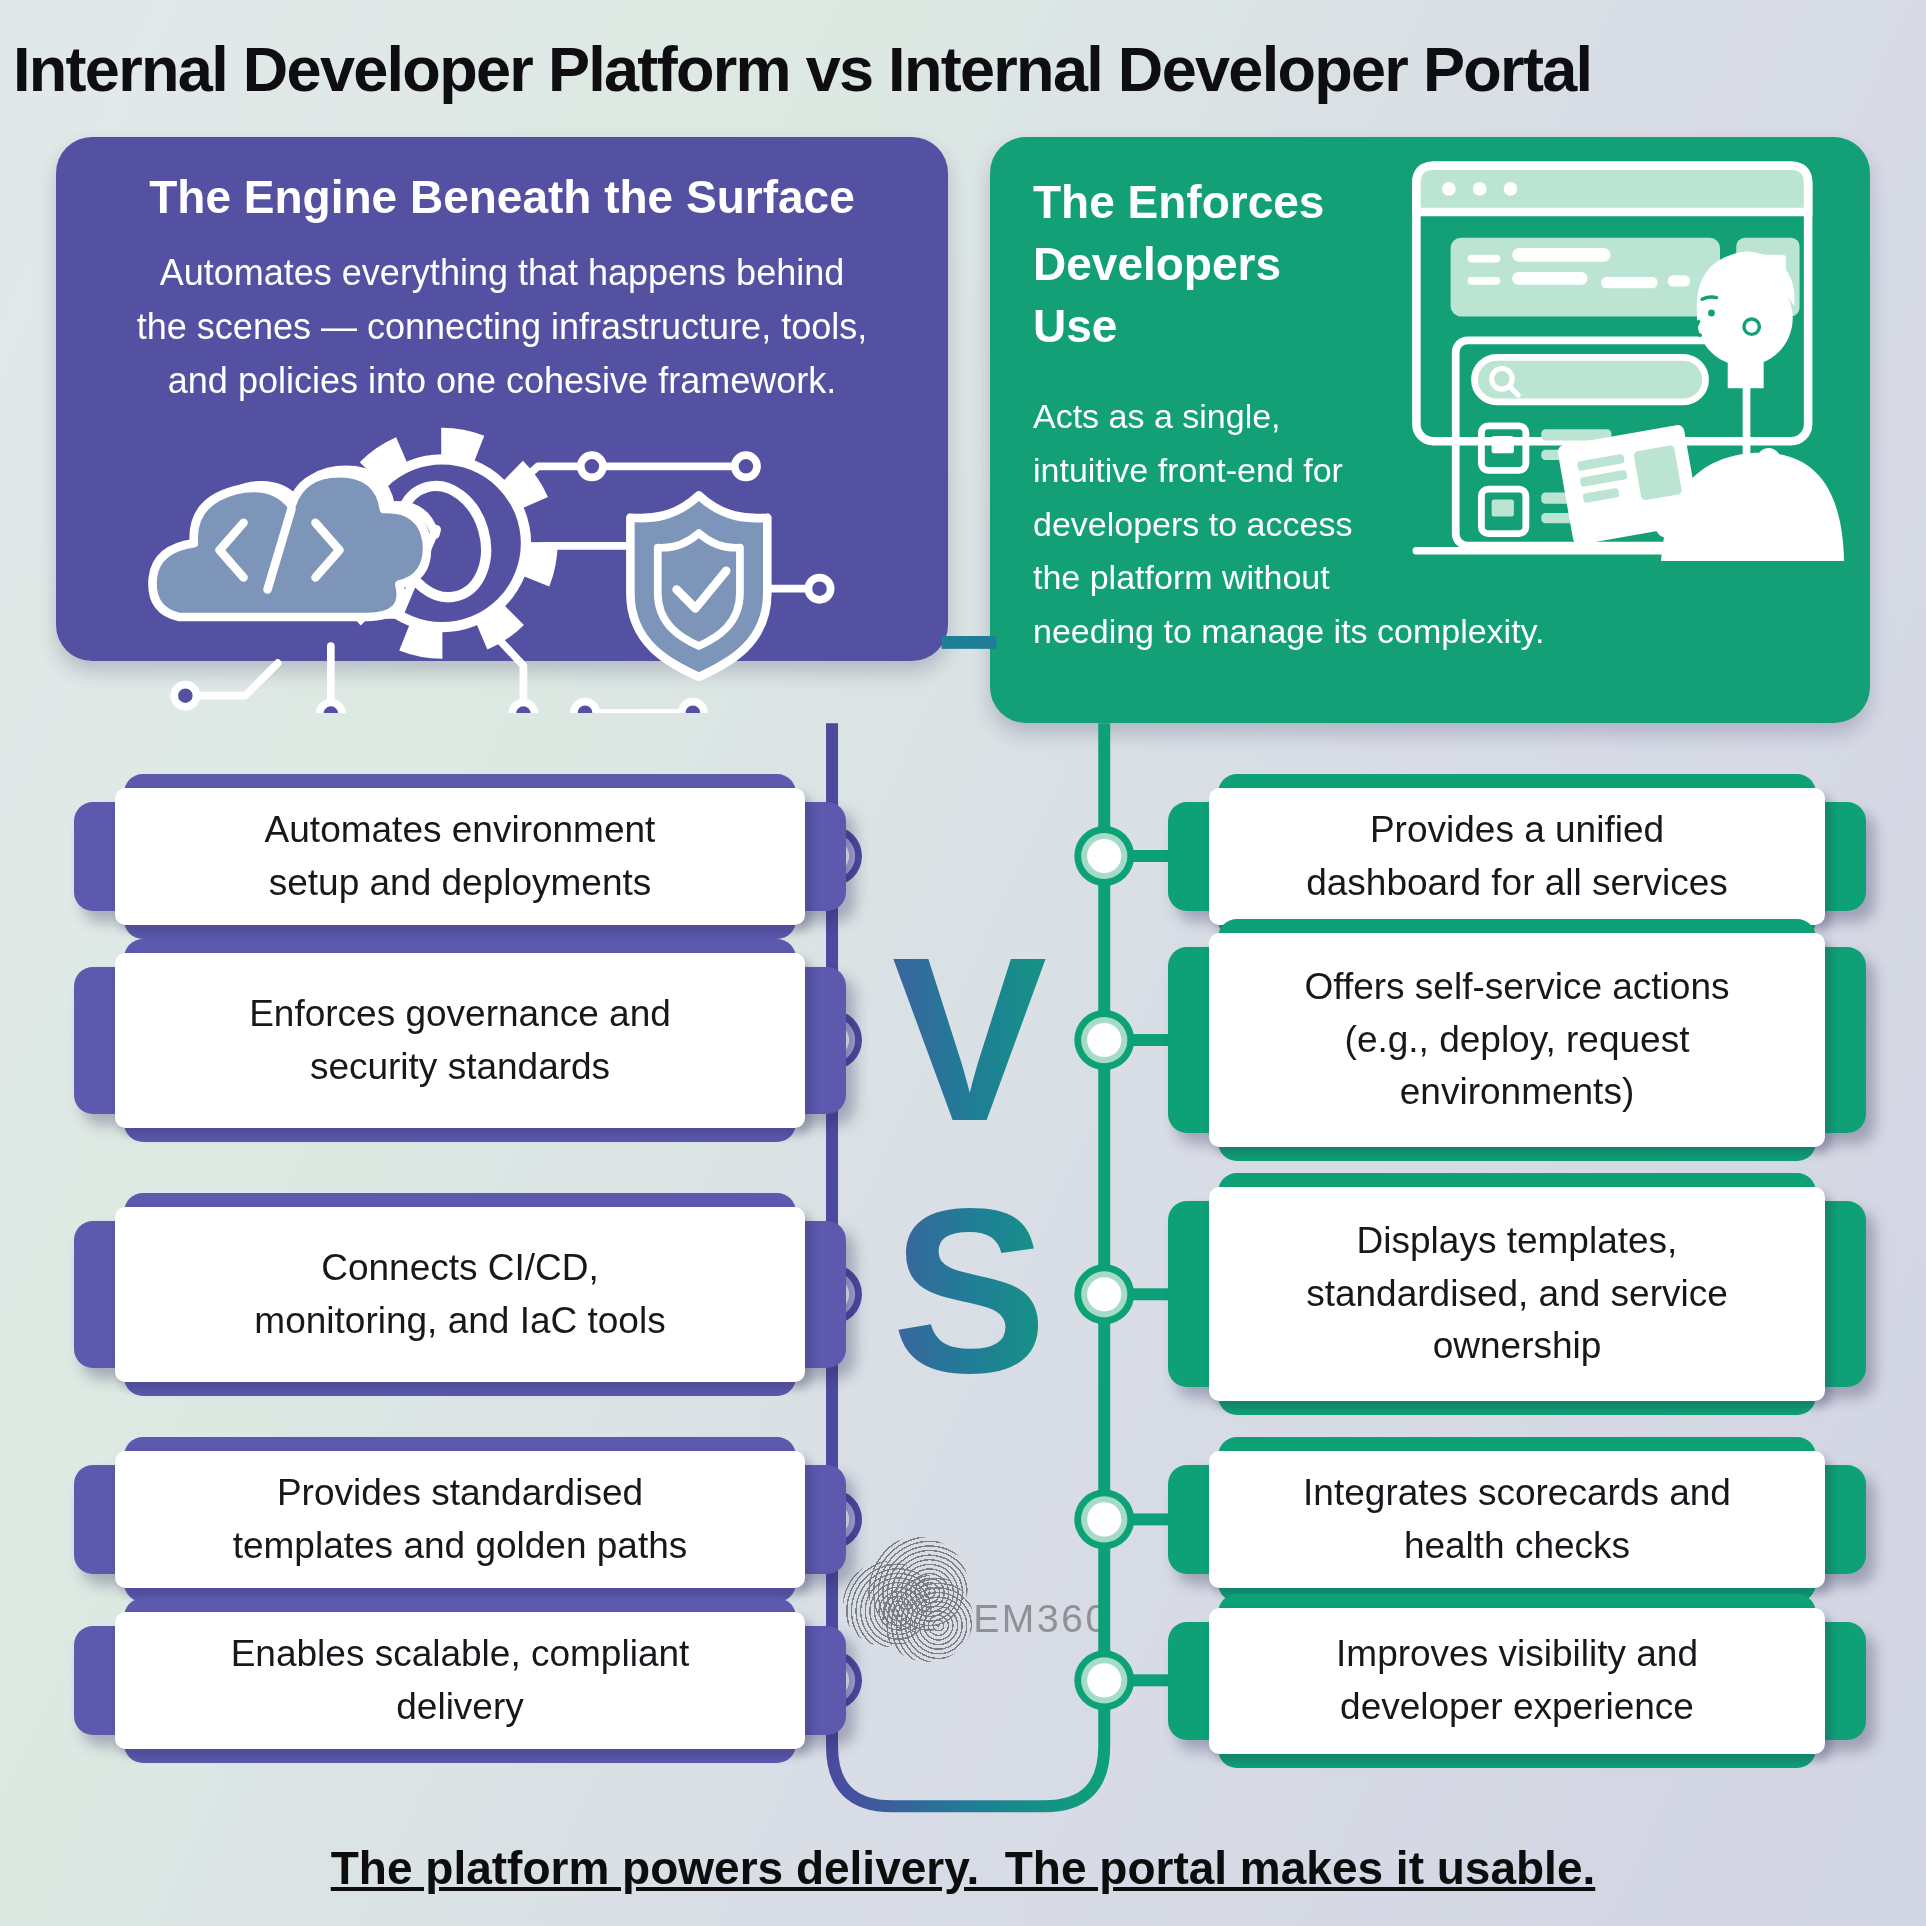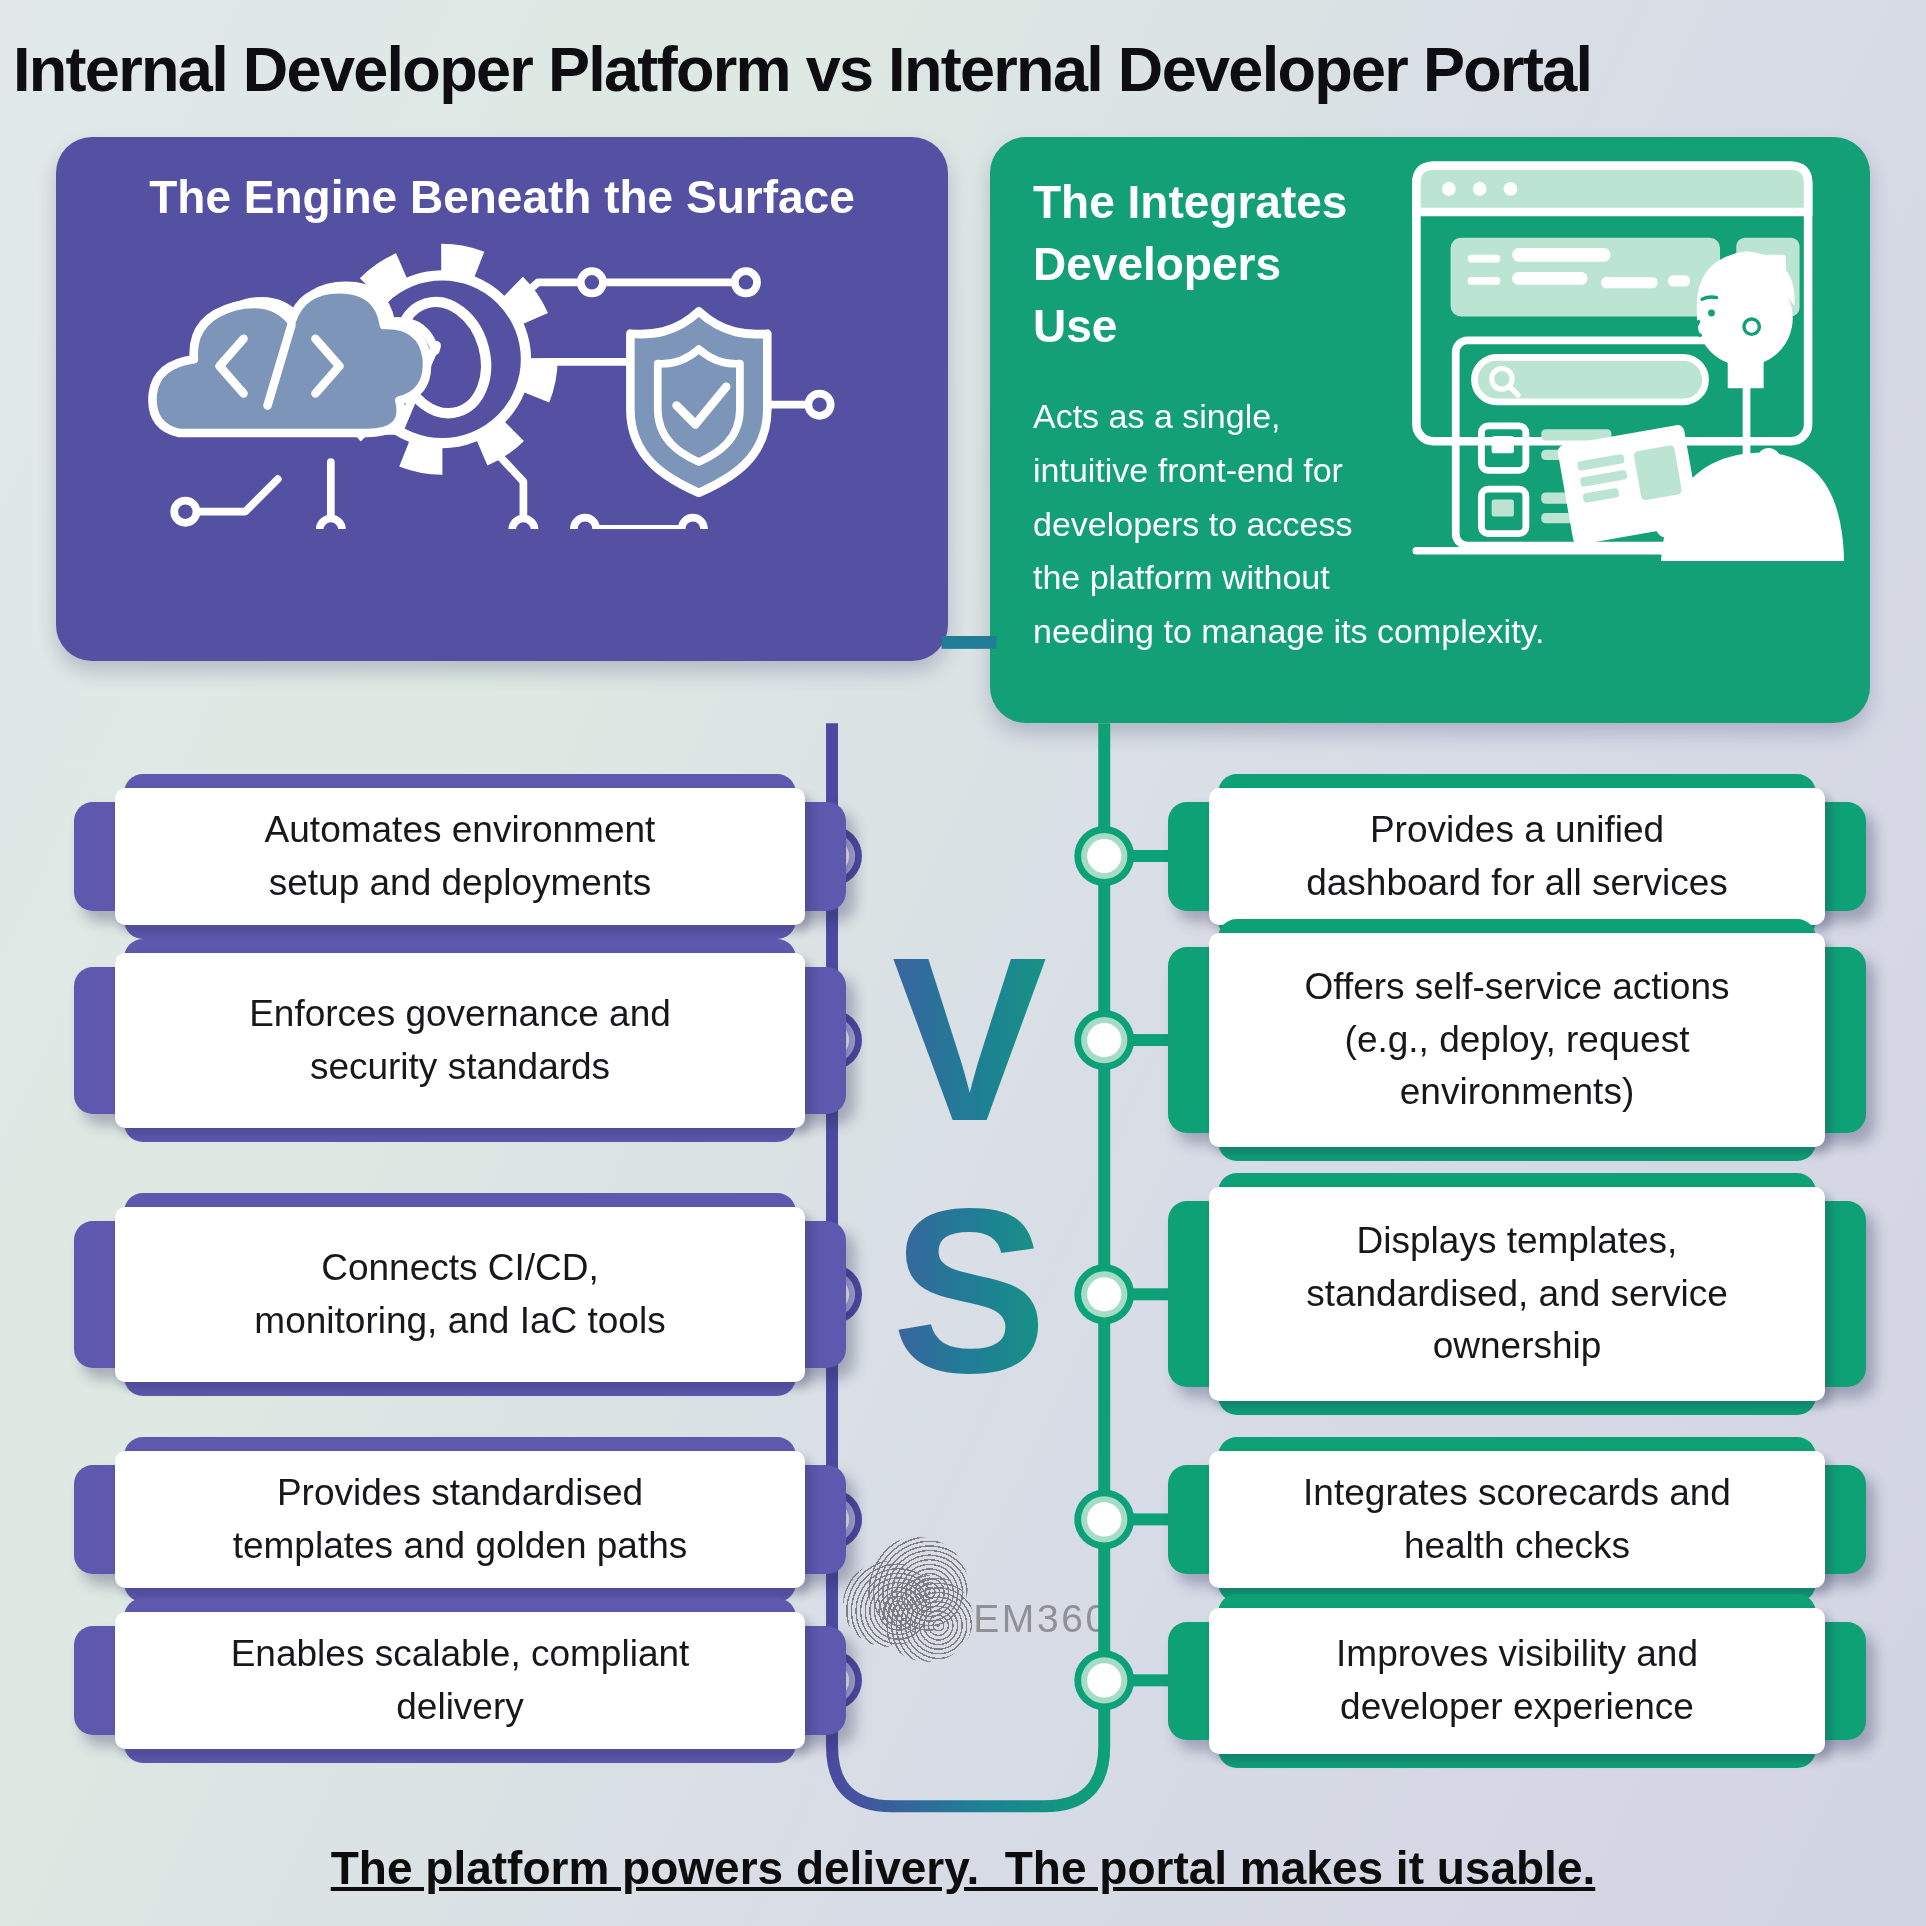--- a/index.html
+++ b/index.html
@@ -73,20 +73,21 @@
 </head>
 <body>
 
 <div class="canvas">
 
   <div class="title">Internal Developer Platform vs Internal Developer Portal</div>
 
   <section class="panel panel-platform">
     <div class="panel-inner">
       <h2>The Engine Beneath the Surface</h2>
+      <p>Automates everything that happens behind the scenes — connecting infrastructure, tools, and policies into one cohesive framework.</p>
       <svg class="engine-art" width="736" height="300" viewBox="0 0 860 350">
         <g stroke="#ffffff" stroke-width="9" fill="none" stroke-linecap="round" stroke-linejoin="round">
           <polyline points="435,95 472,62 535,62"></polyline>
           <line x1="548" y1="62" x2="702" y2="62"></line>
           <polyline points="480,155 580,155"></polyline>
           <line x1="742" y1="205" x2="788" y2="205"></line>
           <polyline points="73,330 130,330 168,292"></polyline>
           <line x1="230" y1="272" x2="230" y2="338"></line>
           <polyline points="415,252 455,295 455,338"></polyline>
           <line x1="540" y1="350" x2="640" y2="350"></line>
@@ -174,21 +175,21 @@
           <circle cx="404" cy="196" r="9" fill="none" stroke="#13a077" stroke-width="4"></circle>
           <circle cx="357" cy="180" r="4" fill="#13a077"></circle>
           <path d="M 346 164 Q 354 160 363 162" fill="none" stroke="#13a077" stroke-width="4" stroke-linecap="round"></path>
           <path d="M 342 190 L 336 202 L 344 206" fill="none" stroke="#13a077" stroke-width="4" stroke-linecap="round" stroke-linejoin="round"></path>
         </g>
         <g stroke="#ffffff" stroke-width="9" stroke-linecap="round">
           <line x1="12" y1="458" x2="500" y2="458"></line>
           <line x1="498" y1="458" x2="498" y2="470"></line>
         </g>
       </svg>
-      <h2>The Integrates Developers Use</h2>
+      <h2>The Enforces Developers Use</h2>
       <p>Acts as a single, intuitive front-end for developers to access the platform without needing to manage its complexity.</p>
     </div>
   </section>
 
   <svg class="overlay" width="1926" height="1926" viewBox="0 0 2250 2250">
     <defs>
       <linearGradient id="ugrad" gradientUnits="userSpaceOnUse" x1="972" y1="0" x2="1290" y2="0">
         <stop offset="0" stop-color="#4c4aa0"></stop>
         <stop offset="0.52" stop-color="#1f7e96"></stop>
         <stop offset="1" stop-color="#0da177"></stop>

